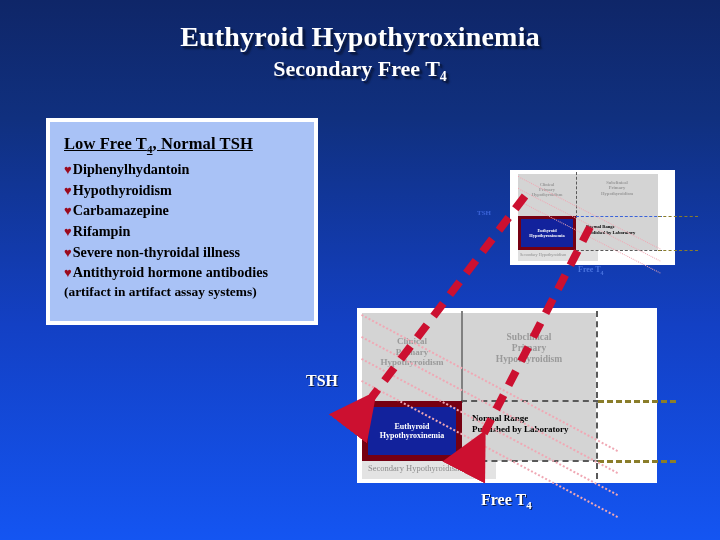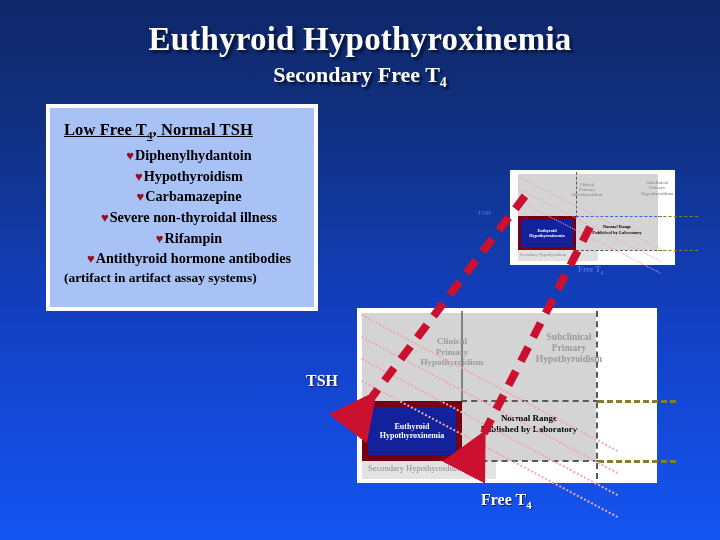--- a/index.html
+++ b/index.html
@@ -7,61 +7,61 @@
     width:720px;height:540px;overflow:hidden;
     font-family:"Liberation Serif", serif;
     background:linear-gradient(to bottom,#0f2668 0%,#10307f 22%,#1340c4 60%,#1455f2 100%);
     position:relative;
   }
   #stage{position:absolute;left:0;top:0;width:720px;height:540px;}
 
   
   .title-wrap{position:absolute;left:0;top:22px;width:720px;text-align:center;}
   .title-main{
-    font-size:33px;font-weight:bold;color:#ffffff;letter-spacing:.2px;
+    font-size:28px;font-weight:bold;color:#ffffff;letter-spacing:.2px;
     text-shadow:2px 2px 0 #0a1a46, 3px 3px 2px rgba(0,0,0,.45);
     line-height:1.05;
   }
   .title-sub{
     margin-top:5px;font-size:22px;font-weight:bold;color:#ffffff;
     text-shadow:2px 2px 0 #0a1a46, 3px 3px 2px rgba(0,0,0,.45);
   }
   .sub4{font-size:14px;vertical-align:sub;}
 
   
   .callout{
-    position:absolute;left:46px;top:104px;width:272px;height:207px;
+    position:absolute;left:46px;top:118px;width:272px;height:207px;
     background:#a9c2f6;border:4px solid #ffffff;box-sizing:border-box;
     padding:12px 0 0 14px;
   }
   .callout h2{
     margin:0 0 4px 0;font-size:16.5px;font-weight:bold;color:#000;
     text-decoration:underline;letter-spacing:.1px;
   }
   .callout h2 .s{font-size:11px;vertical-align:sub;text-decoration:underline;}
-  .callout ul{list-style:none;margin:0;padding:0;text-align:center;}
+  .callout ul{list-style:none;margin:0;padding:0;}
   .callout li{
     font-size:14.2px;font-weight:bold;color:#000;line-height:1.43;
     white-space:nowrap;
   }
   .heart{color:#9b0a1e;font-size:13px;margin-right:1px;}
   .callout .note{font-size:13.4px;font-weight:bold;color:#000;margin-top:1px;}
 
   
   .diagram{position:absolute;}
   .plotwhite{position:absolute;background:#ffffff;}
   .quad{position:absolute;background:#d4d4d4;}
   .vline{position:absolute;background:#808080;}
   .hdash{position:absolute;border-top-style:dashed;border-top-color:#595959;}
   .vdash{position:absolute;border-left-style:dashed;border-left-color:#595959;}
   .ehbox{position:absolute;background:#12229c;border:solid #760012;box-sizing:border-box;
          display:flex;align-items:center;justify-content:center;text-align:center;color:#fff;
          font-weight:bold;line-height:1.15;}
-  .qlabel{position:absolute;color:#9a9a9a;font-weight:bold;text-align:center;line-height:1.18;margin-left:40px;}
-  .nrlabel{position:absolute;color:#000;font-weight:bold;text-align:center;line-height:1.25;}
+  .qlabel{position:absolute;color:#9a9a9a;font-weight:bold;text-align:center;line-height:1.18;}
+  .nrlabel{position:absolute;color:#000;font-weight:bold;text-align:left;line-height:1.25;padding-left:10px;}
   .seclabel{position:absolute;color:#8c8c8c;font-weight:normal;}
   .olive{position:absolute;border-top-style:dashed;border-top-color:#8a7d2a;}
   .pinkline{position:absolute;transform-origin:0 0;border-top:1.5px dotted #f0a8b4;}
 
   
   .ax-tsh{position:absolute;left:306px;top:372px;font-size:16px;font-weight:bold;color:#fff;
           text-shadow:1px 1px 0 #0a1a46;}
   .ax-ft4{position:absolute;left:481px;top:491px;font-size:16px;font-weight:bold;color:#fff;
           text-shadow:1px 1px 0 #0a1a46;}
   .ax-ft4 .s,.ax-tsh .s{font-size:11px;vertical-align:sub;}
@@ -83,22 +83,22 @@
     <div class="title-main">Euthyroid Hypothyroxinemia</div>
     <div class="title-sub"><span>Secondary Free T</span><span class="sub4">4</span></div>
   </div>
 
   <div class="callout">
     <h2><span>Low Free T</span><span class="s">4</span><span>, Normal TSH</span></h2>
     <ul>
       <li><span class="heart">♥</span><span>Diphenylhydantoin</span></li>
       <li><span class="heart">♥</span><span>Hypothyroidism</span></li>
       <li><span class="heart">♥</span><span>Carbamazepine</span></li>
+      <li><span class="heart">♥</span><span>Rifampin</span></li>
       <li><span class="heart">♥</span><span>Severe non-thyroidal illness</span></li>
-      <li><span class="heart">♥</span><span>Rifampin</span></li>
       <li><span class="heart">♥</span><span>Antithyroid hormone antibodies</span></li>
     </ul>
     <div class="note">(artifact in artifact assay systems)</div>
   </div>
 
   <div class="diagram" style="left:510px;top:170px;width:165px;height:95px;">
     <div class="plotwhite" style="left:0;top:0;width:165px;height:95px;"></div>
 
     <div class="quad" style="left:8px;top:4px;width:58px;height:42px;"></div>
     <div class="quad" style="left:66px;top:4px;width:82px;height:42px;"></div>

